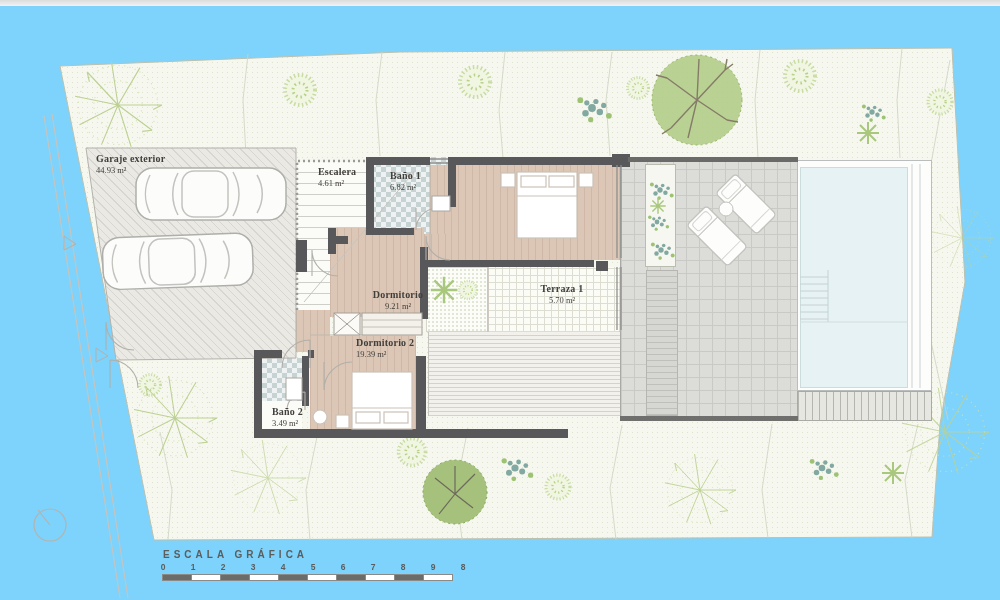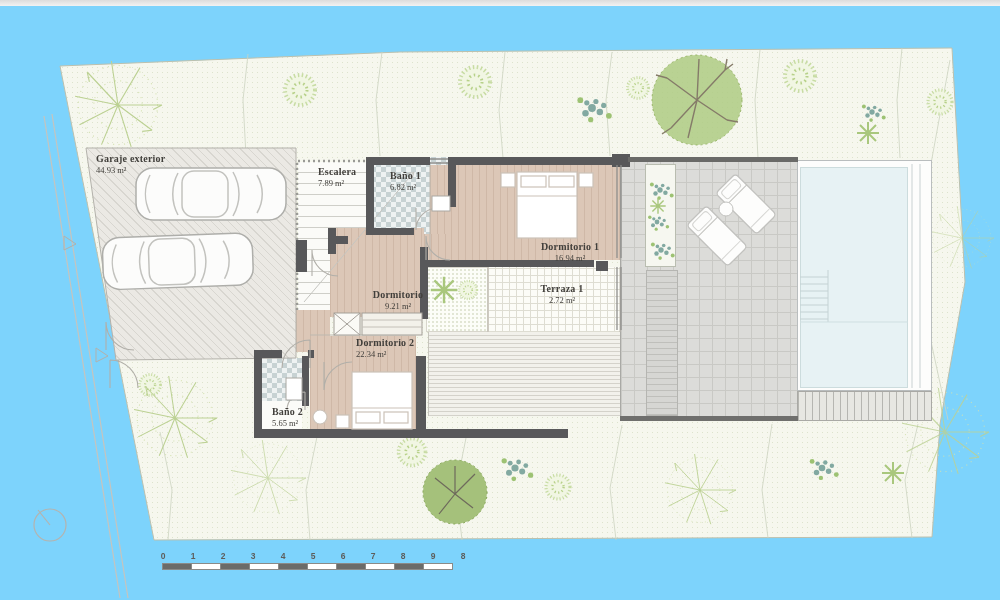--- a/index.html
+++ b/index.html
@@ -334,48 +334,45 @@
       <path d="M800,322H908" stroke="#cfdfe1"></path>
     </g>
   </svg>
 
   <div class="lbl" style="left:96px;top:153px;width:110px;">
     <span class="lname">Garaje exterior</span>
     <span class="larea">44.93 m²</span>
   </div>
   <div class="lbl" style="left:302px;top:166px;width:70px;margin-left:16px;">
     <span class="lname">Escalera</span>
-    <span class="larea">7.89 m²</span>
+    <span class="larea">4.61 m²</span>
   </div>
   <div class="lbl" style="left:390px;top:170px;width:60px;">
     <span class="lname">Baño 1</span>
     <span class="larea">6.82 m²</span>
   </div>
-  <div class="lbl center" style="left:510px;top:241px;width:120px;">
-    <span class="lname">Dormitorio 1</span>
-    <span class="larea">16.94 m²</span>
-  </div>
   <div class="lbl center" style="left:358px;top:289px;width:80px;">
     <span class="lname">Dormitorio</span>
     <span class="larea">9.21 m²</span>
   </div>
   <div class="lbl center" style="left:512px;top:283px;width:100px;">
     <span class="lname">Terraza 1</span>
-    <span class="larea">2.72 m²</span>
+    <span class="larea">5.70 m²</span>
   </div>
   <div class="lbl" style="left:356px;top:337px;width:90px;">
     <span class="lname">Dormitorio 2</span>
-    <span class="larea">22.34 m²</span>
+    <span class="larea">19.39 m²</span>
   </div>
   <div class="lbl" style="left:272px;top:406px;width:50px;">
     <span class="lname">Baño 2</span>
-    <span class="larea">5.65 m²</span>
+    <span class="larea">3.49 m²</span>
   </div>
 
   <div class="scalebar">
+    <div class="scale-title">ESCALA GRÁFICA</div>
     <div class="scale-ticks">
       <span style="left:0px">0</span>
       <span style="left:30px">1</span>
       <span style="left:60px">2</span>
       <span style="left:90px">3</span>
       <span style="left:120px">4</span>
       <span style="left:150px">5</span>
       <span style="left:180px">6</span>
       <span style="left:210px">7</span>
       <span style="left:240px">8</span>

